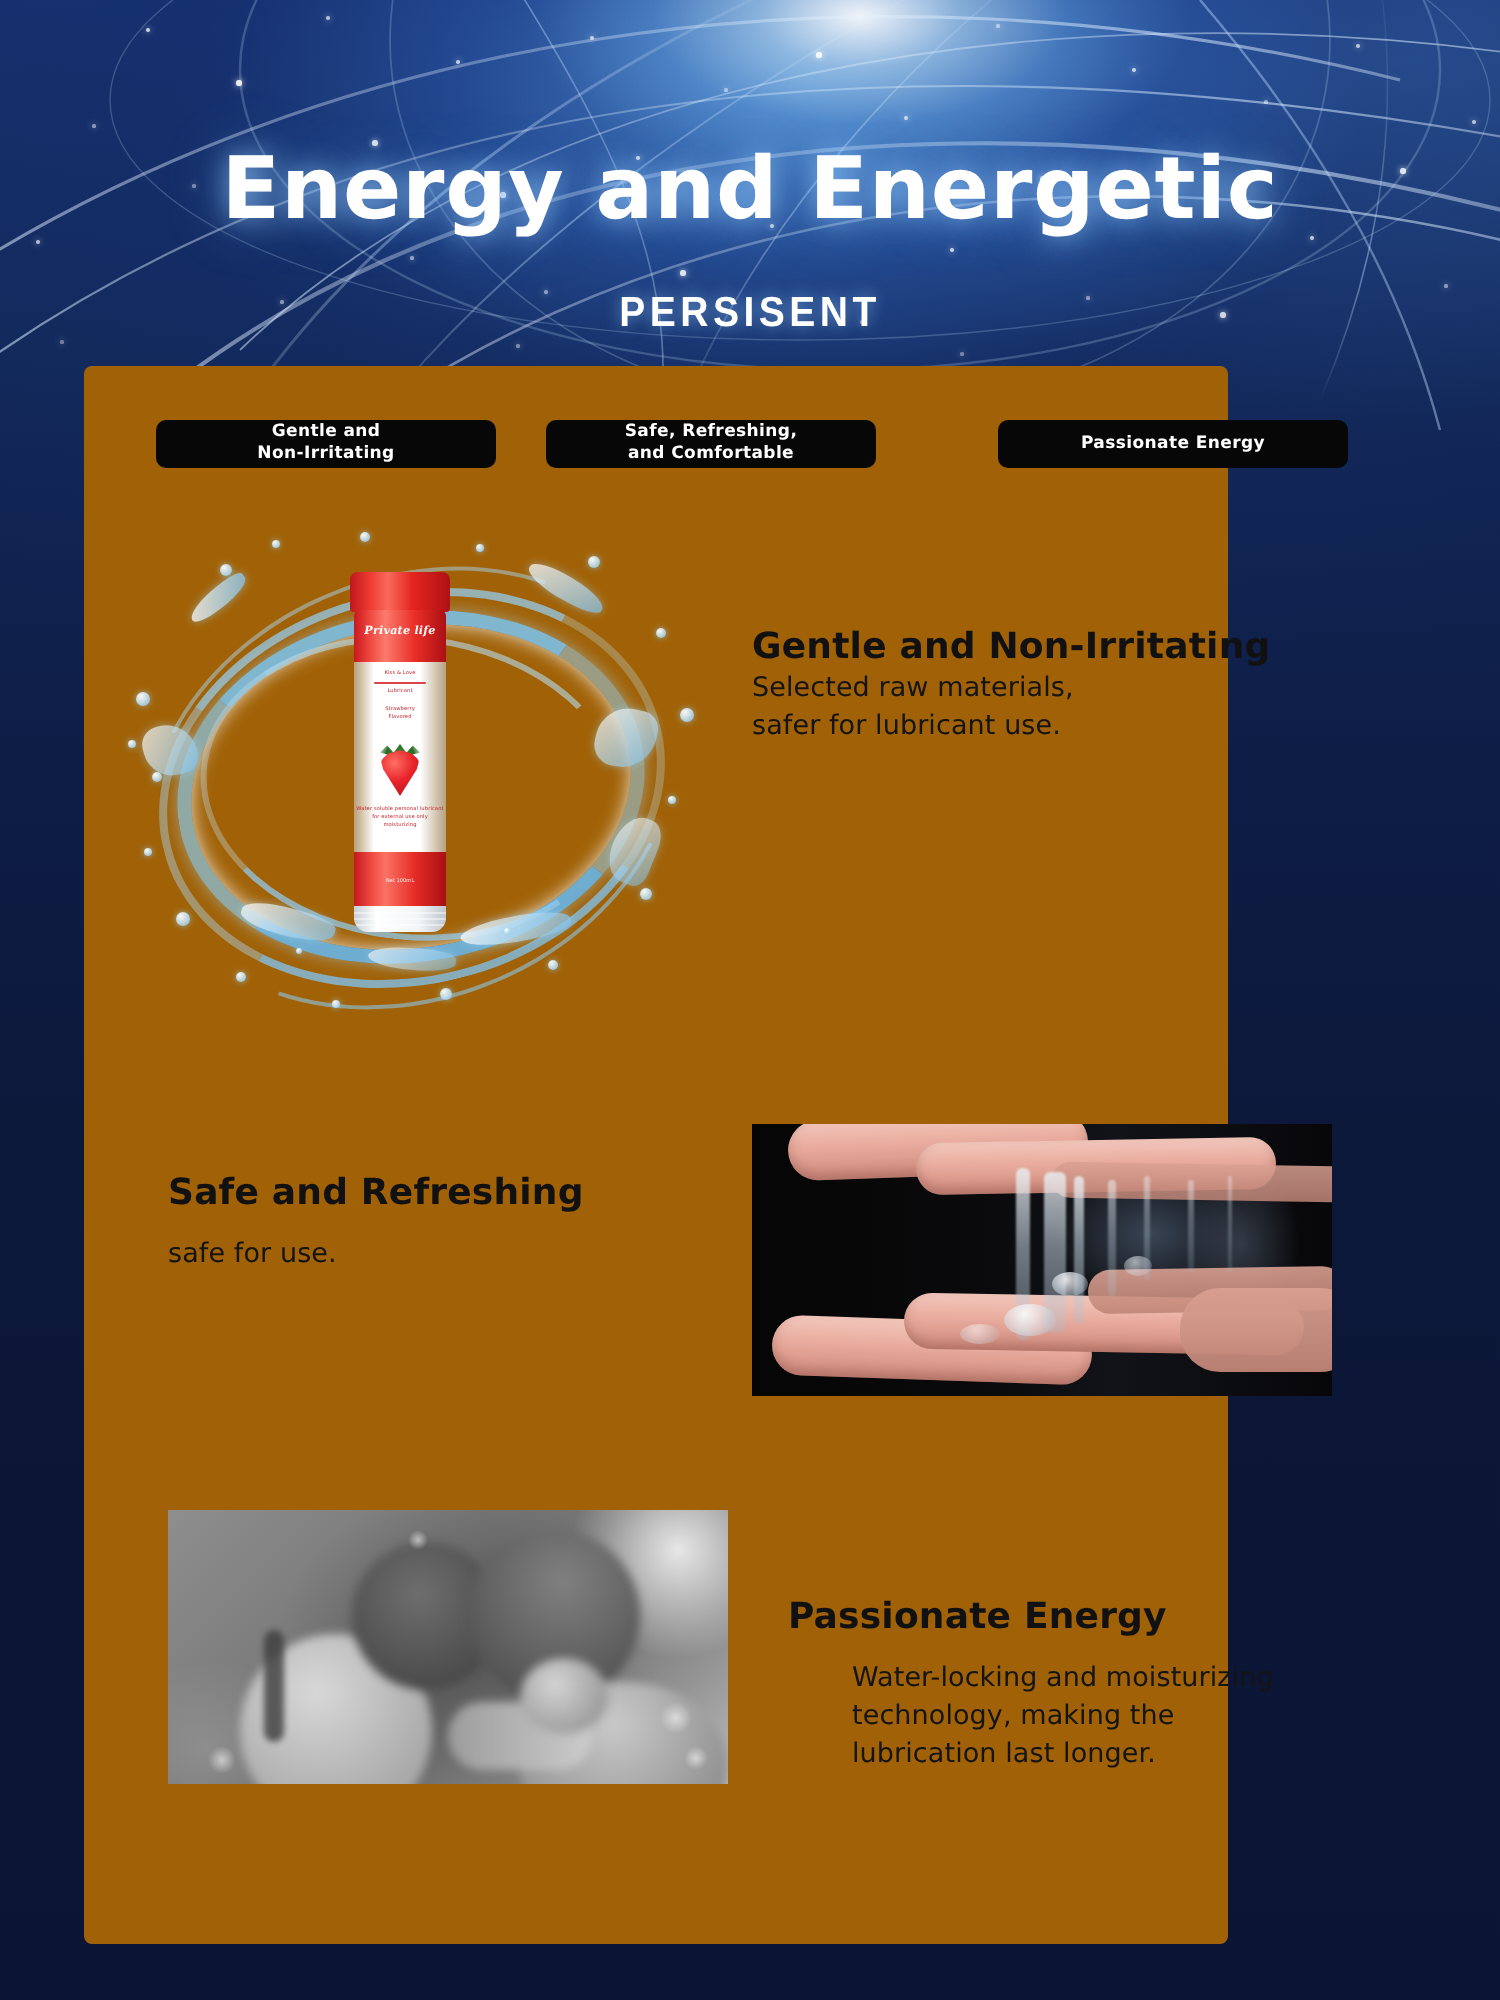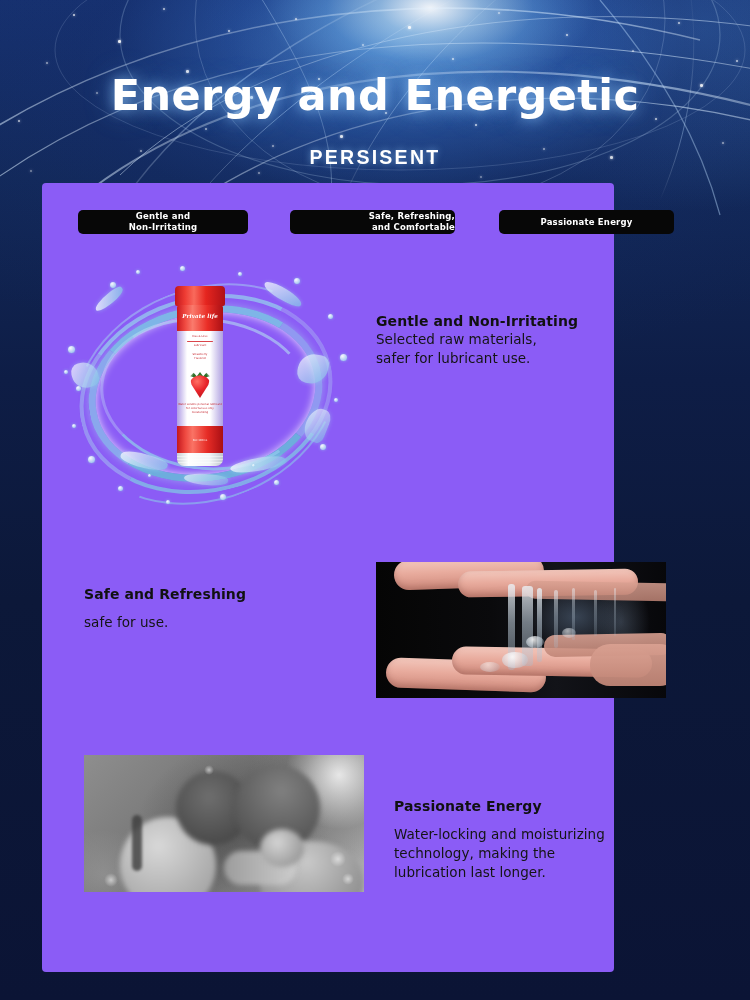--- a/index.html
+++ b/index.html
@@ -85,21 +85,21 @@
     transform: scaleX(0.93);
   }
 
   
   .card {
     position: absolute;
     left: 42px;
     top: 183px;
     width: 572px;
     height: 789px;
-    background: #8b5cf6;
+    background: #a16207;
     border-radius: 4px;
     padding-left: 24px;
   }
 
   
   .badges {
     position: absolute;
     left: 0; top: 0;
     width: 665px;
     height: 60px;
@@ -116,29 +116,29 @@
     font-weight: bold;
     line-height: 11px;
     letter-spacing: 0.2px;
     display: flex;
     flex-direction: column;
     align-items: center;
     justify-content: center;
     text-align: center;
   }
   .badge-1 { left: 36px;  width: 170px; }
-  .badge-2 { left: 248px; width: 165px; align-items: flex-end; }
+  .badge-2 { left: 231px; width: 165px; }
   .badge-3 { left: 457px; width: 175px; }
 
   
   .sec { position: absolute; }
 
   .heading {
     font-family: "DejaVu Sans", sans-serif;
-    font-size: 14px;
+    font-size: 18px;
     font-weight: bold;
     color: #111111;
     letter-spacing: 0.1px;
     white-space: nowrap;
   }
   .body-text {
     font-family: "DejaVu Sans", sans-serif;
     font-size: 13.5px;
     font-weight: normal;
     color: #141414;
@@ -575,21 +575,21 @@
       <div class="pc-shape" style="left:176px; top:74px; width:44px; height:38px; background:radial-gradient(circle at 40% 35%, #d4d4d4, #9a9a9a 75%);"></div>
       <div class="pc-shape" style="left:48px; top:60px; width:10px; height:56px; border-radius:6px; background:#3d3d3d; opacity:.8; filter:blur(1.5px);"></div>
       <div class="pc-light" style="left:246px; top:96px; width:16px; height:16px;"></div>
       <div class="pc-light" style="left:258px; top:118px;width:12px; height:12px;"></div>
       <div class="pc-light" style="left:20px;  top:118px;width:14px; height:14px;"></div>
       <div class="pc-light" style="left:120px; top:10px; width:10px; height:10px;"></div>
     </div>
 
     <div class="sec" style="left:352px; top:615px; width:300px;">
       <div class="heading">Passionate Energy</div>
-      <div class="body-text" style="margin-top:11px;">
+      <div class="body-text" style="margin-top:11px;margin-left:32px;">
         <div>Water-locking and moisturizing</div>
         <div>technology, making the</div>
         <div>lubrication last longer.</div>
       </div>
     </div>
 
   </div>
 </div>
 
 </body></html>

